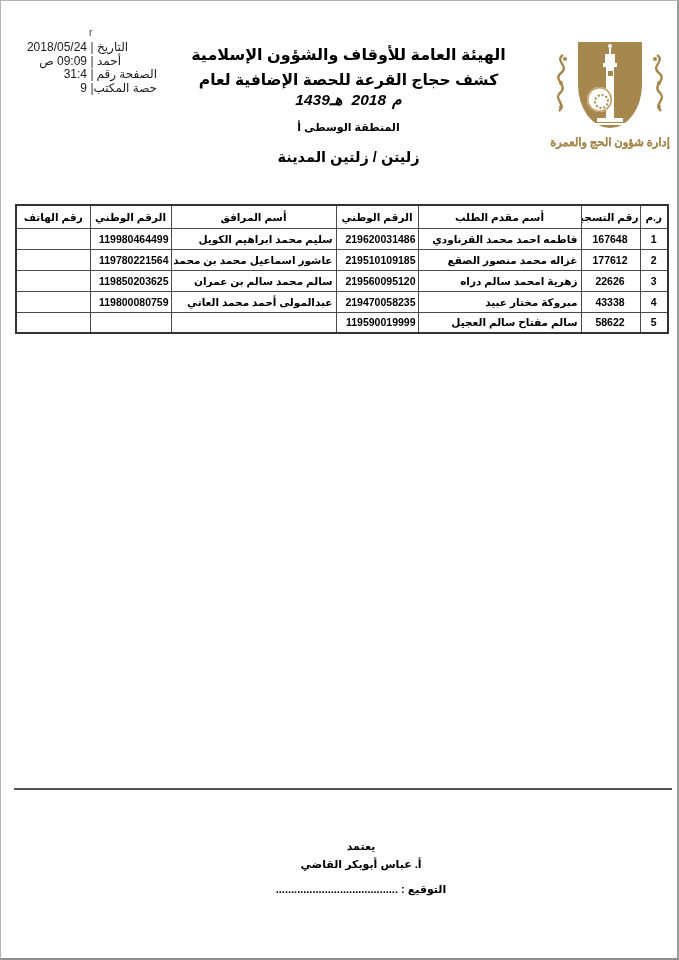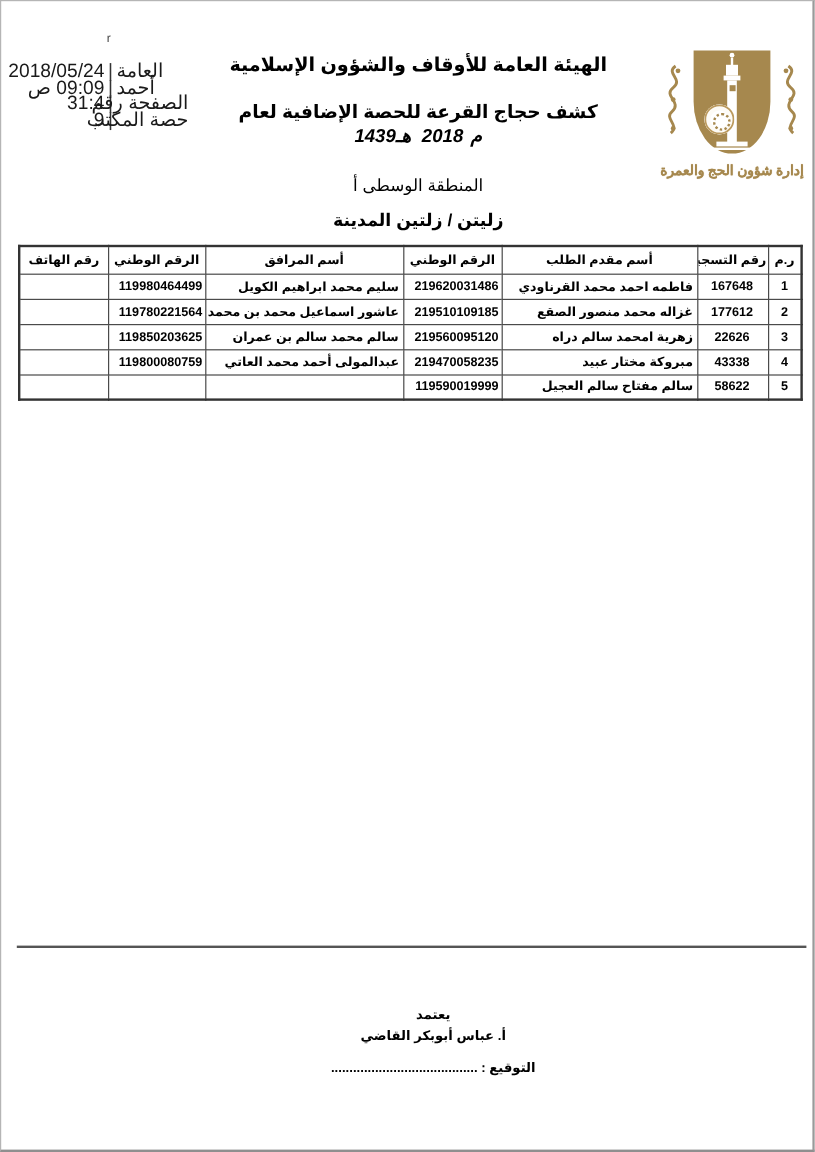--- a/index.html
+++ b/index.html
@@ -5,33 +5,33 @@
   html,body{margin:0;padding:0;background:#e8e8e8;}
   .page{
     position:relative; width:679px; height:960px; background:#ffffff;
     font-family:"Liberation Sans","DejaVu Sans",sans-serif; color:#000;
     box-sizing:border-box; border:1px solid #b5b5b5; border-right:2px solid #9a9a9a;
     border-bottom:2px solid #8f8f8f; margin:0 auto; overflow:hidden;
   }
   
   .stray{position:absolute; left:88px; top:26px; font-size:10px; color:#444;}
   
-  .meta{position:absolute; left:18px; top:52px; font-size:16px; color:#1a1a1a;}
+  .meta{position:absolute; left:18px; top:40px; font-size:12px; color:#1a1a1a;}
   .meta-row{display:grid; grid-template-columns:68px 10px 60px; line-height:13.5px;}
   .mval{direction:rtl; text-align:right;}
   .mpipe{text-align:center; color:#333;}
   .mlbl{direction:rtl; text-align:left; white-space:nowrap;}
   
   .titles{position:absolute; left:140px; top:44px; width:415px; text-align:center; direction:rtl;}
   .t1{font-size:16px; font-weight:bold; line-height:20px;}
-  .t2{font-size:15.5px; font-weight:bold; line-height:20px; margin-top:19px;}
+  .t2{font-size:15.5px; font-weight:bold; line-height:20px; margin-top:5px;}
   .year-line{display:flex; direction:ltr; justify-content:center; gap:9px; margin-top:0;font-style:italic;}
   .year-line span{unicode-bidi:isolate; direction:ltr;}
   .year-line .era{margin-left:-3px;}
-  .t3{font-size:14px; font-weight:normal; line-height:20px; margin-top:20px;}
+  .t3{font-size:11px; font-weight:bold; line-height:20px; margin-top:7px;}
   .t4{font-size:14.5px; font-weight:bold; line-height:20px; margin-top:10px;}
   
   .logo{position:absolute; left:544px; top:30px; width:130px; text-align:center;font-family:Liberation Serif, serif;}
   .logo-art{position:relative; width:130px; height:100px;}
   .shield{
     position:absolute; left:33px; top:11px; width:64px; height:86px;
     background:#a6884e; border-radius:0 0 34px 34px / 0 0 46px 46px;
   }
   .shield div{position:absolute; background:#fff;}
   .spire{left:50%; margin-left:-1px; top:6px; width:2px; height:7px;}
@@ -84,21 +84,21 @@
 <body>
 
 <div class="page">
 
   <div class="stray">r</div>
 
   <div class="meta">
     <div class="meta-row">
       <span class="mval">2018/05/24</span>
       <span class="mpipe">|</span>
-      <span class="mlbl">العامة</span>
+      <span class="mlbl">التاريخ</span>
     </div>
     <div class="meta-row">
       <span class="mval">09:09 ص</span>
       <span class="mpipe">|</span>
       <span class="mlbl">أحمد</span>
     </div>
     <div class="meta-row">
       <span class="mval">31:4</span>
       <span class="mpipe">|</span>
       <span class="mlbl">الصفحة رقم</span>

